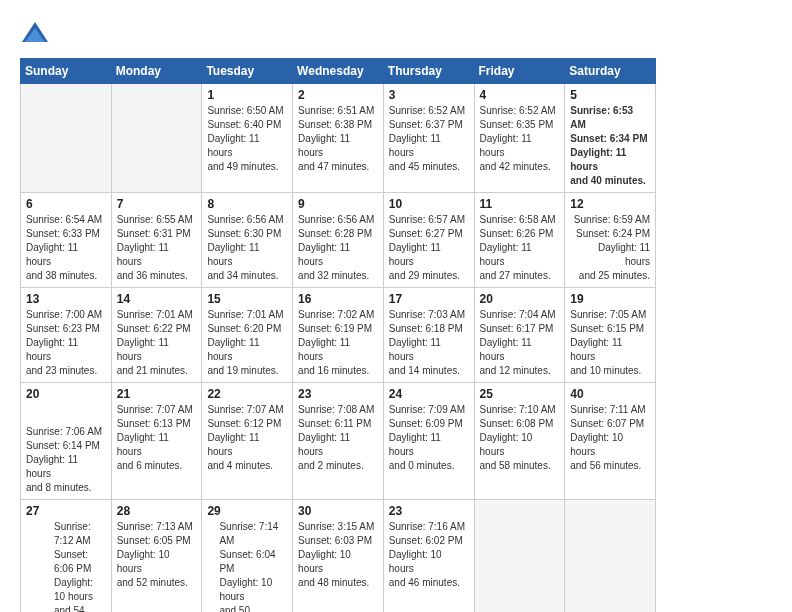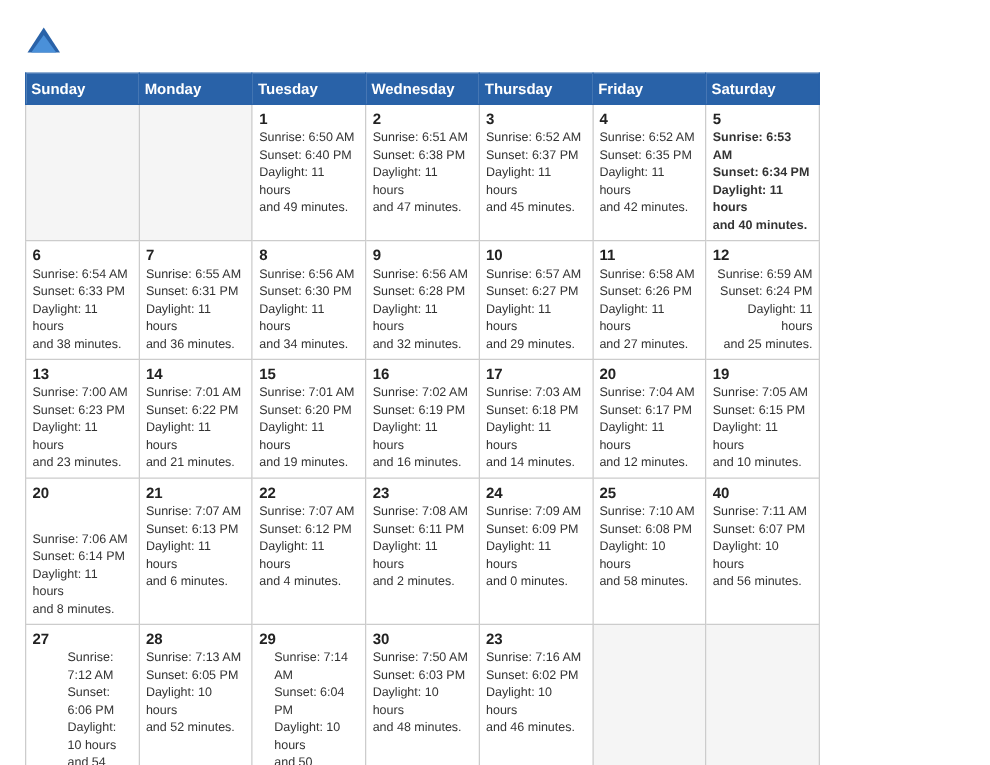--- a/index.html
+++ b/index.html
@@ -330,21 +330,21 @@
           </td>
           <td>
             <span class="day-num">29</span>
             <div class="cell-text" style="white-space: pre-line; margin-left: 12px;">Sunrise: 7:14 AM
 Sunset: 6:04 PM
 Daylight: 10 hours
 and 50 minutes.</div>
           </td>
           <td>
             <span class="day-num">30</span>
-            <div class="cell-text" style="white-space: pre-line;">Sunrise: 7:50 AM
+            <div class="cell-text" style="white-space: pre-line;">Sunrise: 3:15 AM
 Sunset: 6:03 PM
 Daylight: 10 hours
 and 48 minutes.</div>
           </td>
           <td>
             <span class="day-num">23</span>
             <div class="cell-text" style="white-space: pre-line;">Sunrise: 7:16 AM
 Sunset: 6:02 PM
 Daylight: 10 hours
 and 46 minutes.</div>

